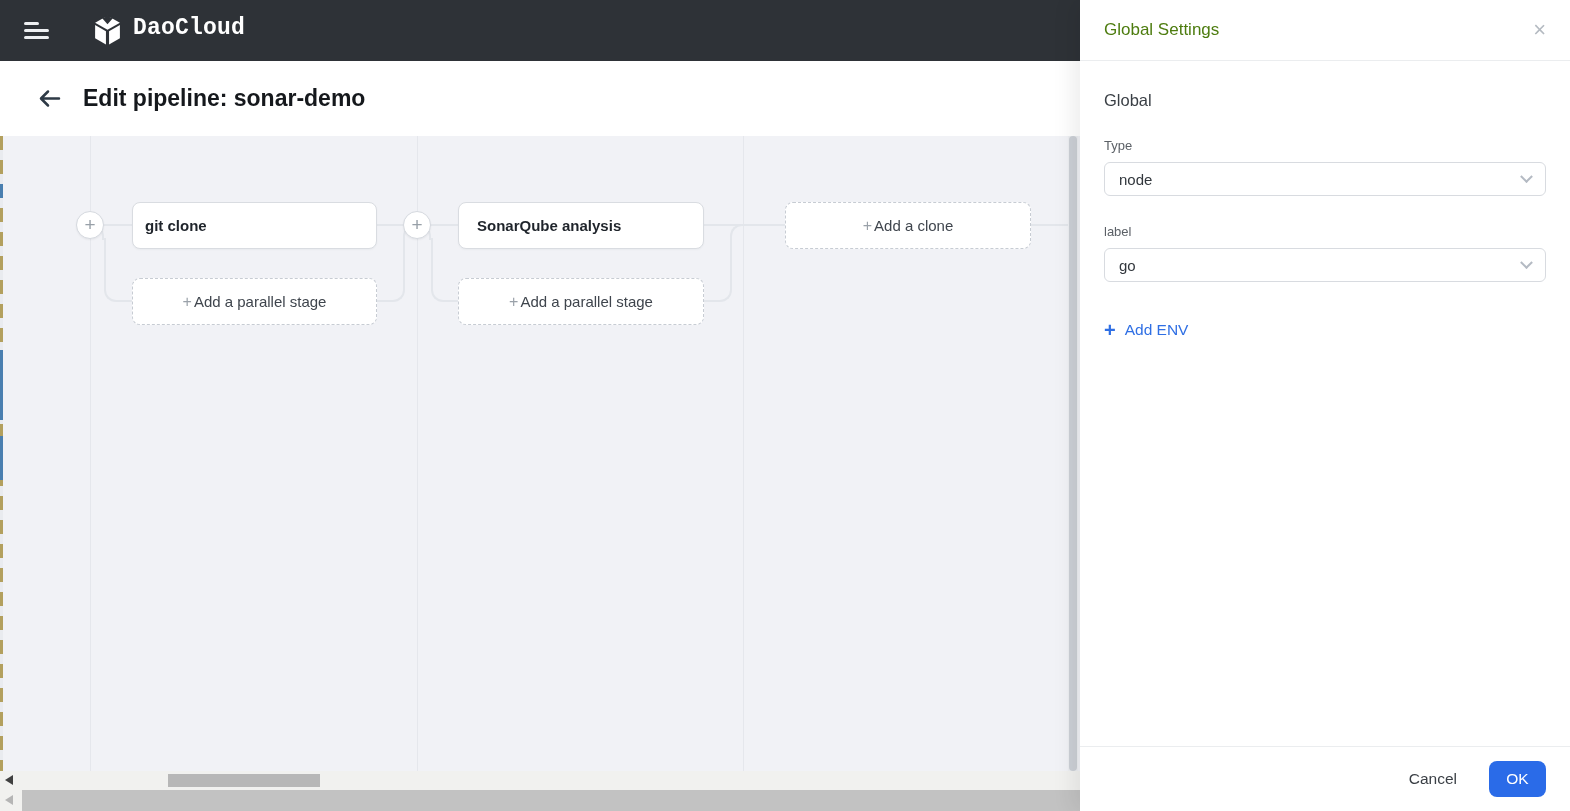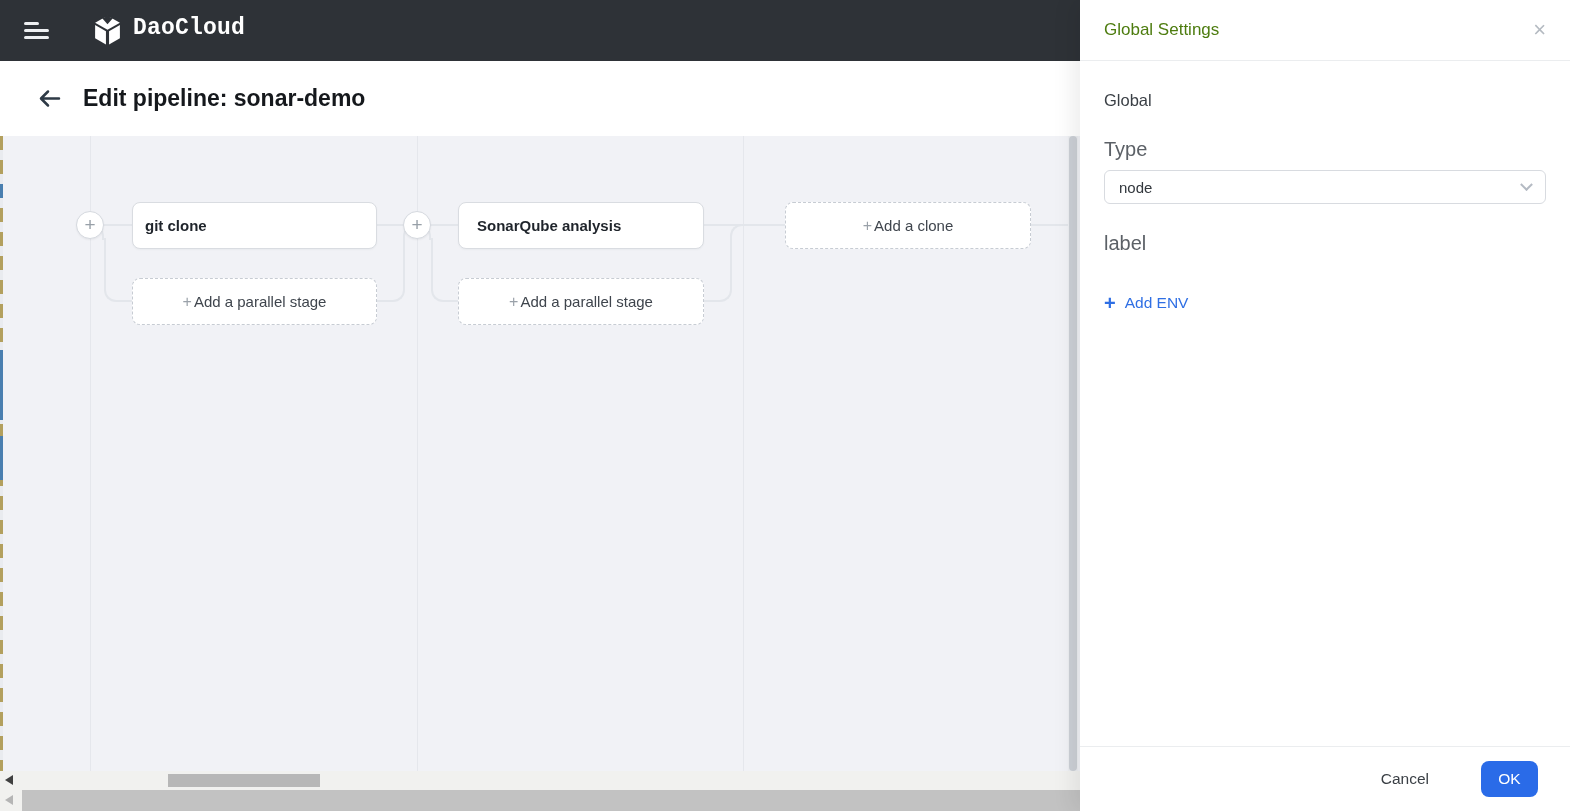--- a/index.html
+++ b/index.html
@@ -111,21 +111,21 @@
     background:#fff; box-shadow:-8px 0 20px rgba(0,0,0,.07);
   }
   .panel-header {
     height:61px; display:flex; align-items:center; justify-content:space-between;
     padding:0 24px; border-bottom:1px solid #ebedef;
   }
   .panel-title { font-size:17px; color:#4d7c0f; }
   .close-btn { color:#b4bac1; font-size:22px; line-height:1; cursor:pointer; }
   .panel-body { padding:30px 24px 0 24px; }
   .section-title { font-size:16.5px; color:#3a3f45; }
-  .field-label { margin-top:28px; font-size:20px; color:#5c6167; }
+  .field-label { margin-top:28px; font-size:13px; color:#5c6167; }
   .select-box {
     margin-top:9px; height:34px; width:100%;
     border:1px solid #d8dbe0; border-radius:6px; background:#fff;
     display:flex; align-items:center; justify-content:space-between;
     padding:0 14px; font-size:15px; color:#32373d; cursor:pointer;
   }
   .chevron {
     width:9px; height:9px; border-right:2px solid #b4bac3; border-bottom:2px solid #b4bac3;
     transform:rotate(45deg) translate(-2px,-2px);
   }
@@ -134,21 +134,21 @@
     margin-left:9px; width:16px; height:16px; border-radius:50%;
     background:#a2a8b0; color:#fff; font-size:11px; font-weight:700;
     display:flex; align-items:center; justify-content:center; cursor:pointer;
   }
   .add-env { margin-top:38px; display:flex; align-items:center; color:#2f6fe4; font-size:15.5px; cursor:pointer; }
   .add-env .plus-blue { font-size:20px; font-weight:700; margin-right:9px; line-height:1; }
   .panel-footer {
     position:absolute; left:0; bottom:0; width:100%; height:65px;
     border-top:1px solid #ebedef;
     display:flex; align-items:center; justify-content:flex-end;
-    padding-right:32px; gap:52px;
+    padding-right:24px; gap:32px;
   }
   .cancel-btn { font-size:15.5px; color:#3a3f45; cursor:pointer; background:none; border:none; font-family:inherit; }
   .ok-btn {
     width:57px; height:36px; background:#2a6be8; color:#fff; border:none;
     border-radius:8px; font-size:15.5px; cursor:pointer; font-family:inherit;
   }
 </style>
 </head>
 <body>
 
@@ -253,20 +253,24 @@
   <div class="panel-body">
     <div class="section-title">Global</div>
 
     <div class="field-label">Type</div>
     <div class="select-box">
       <span>node</span>
       <span class="chevron"></span>
     </div>
 
     <div class="field-label">label</div>
+    <div class="select-box">
+      <span>go</span>
+      <span class="chevron"></span>
+    </div>
 
 
     <div class="add-env">
       <span class="plus-blue">+</span>
       <span>Add ENV</span>
     </div>
   </div>
 
   <div class="panel-footer">
     <button class="cancel-btn">Cancel</button>

